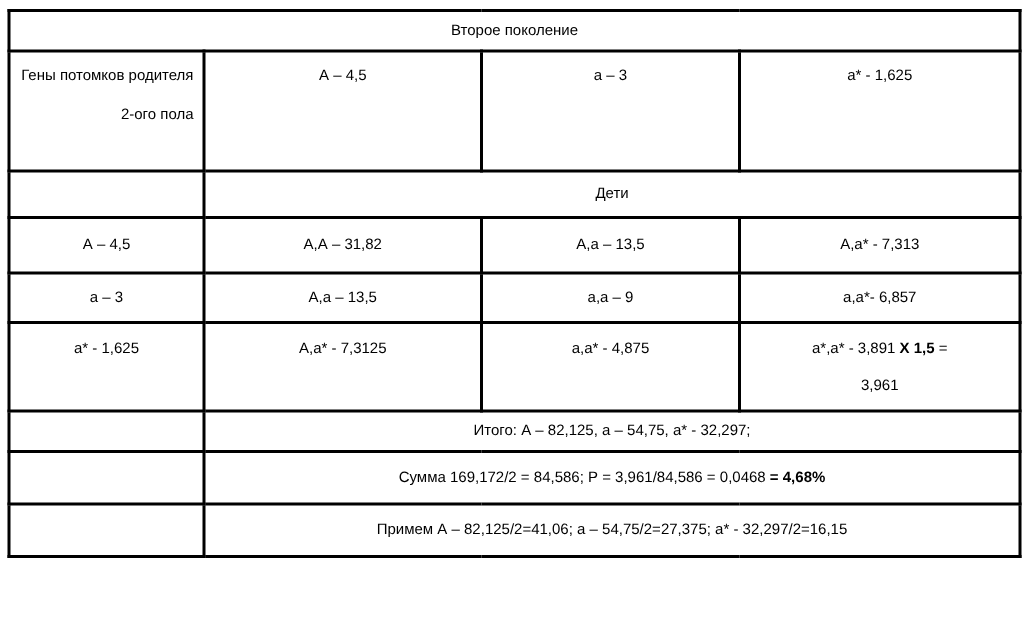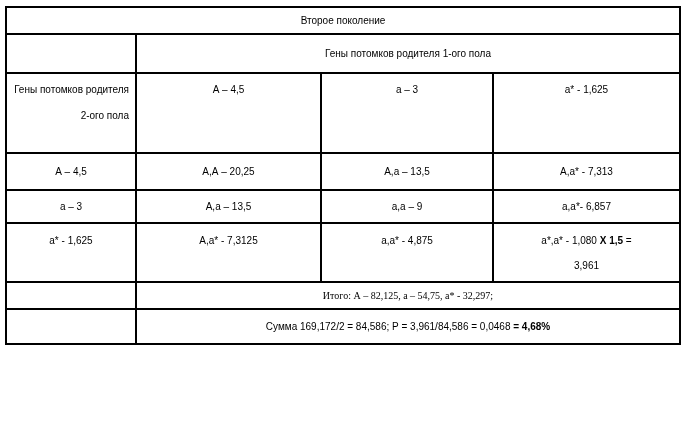--- a/index.html
+++ b/index.html
@@ -33,21 +33,21 @@
   col.c3 { width: 172px; }
   col.c4 { width: 187px; }
 
   tr.r1  { height: 27px; }
   tr.r2  { height: 39px; }
   tr.r3  { height: 80px; }
   tr.r4  { height: 31px; }
   tr.r5  { height: 37px; }
   tr.r6  { height: 33px; }
   tr.r7  { height: 59px; }
-  tr.r8  { height: 22px; font-family: Liberation Serif, serif; }
+  tr.r8  { height: 22px; }
   tr.r9  { height: 35px; }
   tr.r10 { height: 35px; }
 
   tr.r3 td {
     vertical-align: top;
     padding-top: 3px;
     line-height: 26px;
   }
   td.row-header-left {
     text-align: right;
@@ -68,50 +68,54 @@
   <colgroup>
     <col class="c1">
       <col class="c2">
       <col class="c3">
       <col class="c4">
   </colgroup>
   <tbody>
     <tr class="r1">
       <td colspan="4">Второе поколение</td>
     </tr>
-    <tr class="r2">
-      <td></td>
-      <td colspan="3">Гены потомков родителя 1-ого пола</td>
-    </tr>
     <tr class="r3">
       <td class="row-header-left">Гены потомков родителя 2-ого пола</td>
       <td>А – 4,5</td>
       <td>а – 3</td>
       <td>а* - 1,625</td>
     </tr>
+    <tr class="r4">
+      <td></td>
+      <td colspan="3">Дети</td>
+    </tr>
     <tr class="r5">
       <td>А – 4,5</td>
-      <td>А,А – 20,25</td>
+      <td>А,А – 31,82</td>
       <td>А,а – 13,5</td>
       <td>А,а* - 7,313</td>
     </tr>
     <tr class="r6">
       <td>а – 3</td>
       <td>А,а – 13,5</td>
       <td>а,а – 9</td>
       <td>а,а*- 6,857</td>
     </tr>
     <tr class="r7">
       <td>а* - 1,625</td>
       <td>А,а* - 7,3125</td>
       <td>а,а* - 4,875</td>
-      <td><span>а*,а* - 1,080 </span><b>Х 1,5</b><span> =</span><br><span>3,961</span></td>
+      <td><span>а*,а* - 3,891 </span><b>Х 1,5</b><span> =</span><br><span>3,961</span></td>
     </tr>
     <tr class="r8">
       <td></td>
       <td colspan="3">Итого: А – 82,125, а – 54,75, а* - 32,297;</td>
     </tr>
     <tr class="r9">
       <td></td>
       <td colspan="3"><span>Сумма 169,172/2 = 84,586; Р = 3,961/84,586 = 0,0468 </span><b>= 4,68%</b></td>
     </tr>
+    <tr class="r10">
+      <td></td>
+      <td colspan="3">Примем А – 82,125/2=41,06; а – 54,75/2=27,375; а* - 32,297/2=16,15</td>
+    </tr>
   </tbody>
 </table>
 
 </body></html>

